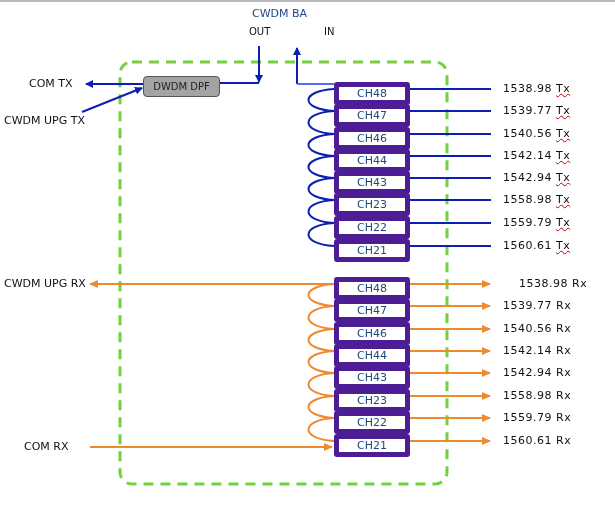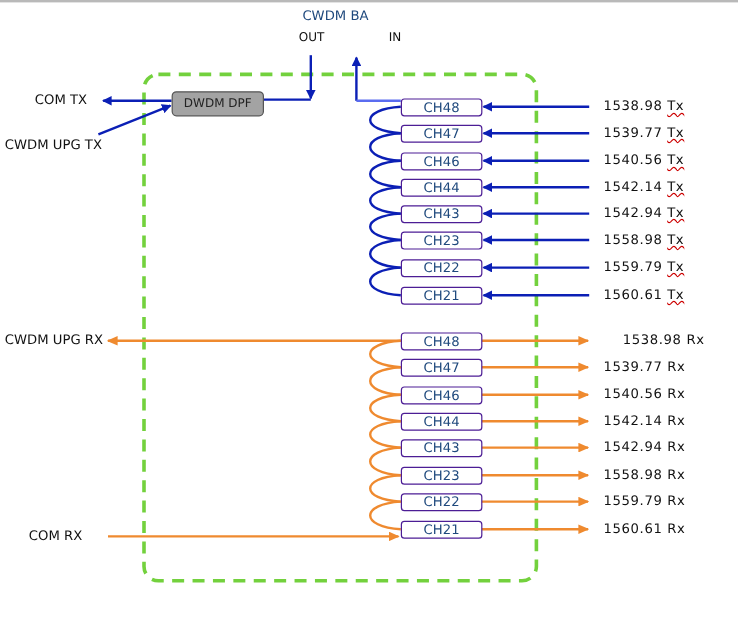--- a/index.html
+++ b/index.html
@@ -2,21 +2,21 @@
 <html><head>
 <meta charset="utf-8">
 <style>
   html, body { margin: 0; padding: 0; background: #ffffff; }
   body { width: 615px; height: 530px; position: relative; overflow: hidden;
          font-family: "DejaVu Sans", sans-serif; }
   .topline { position: absolute; left: 0; top: 0; width: 615px; height: 2px; background: #b9b9b9; }
   svg { position: absolute; left: 0; top: 0; }
   .lbl { position: absolute; font-size: 11px; color: #111; white-space: nowrap; line-height: 12px; }
   .lbl-blue { color: #1f497d; }
-  .chbox { position: absolute; width: 66px; height: 13px; border: 1px solid #4c1d95; border-radius: 3px;
+  .chbox { position: absolute; width: 66px; height: 13px; border: 5px solid #4c1d95; border-radius: 3px;
            background: #fff; font-size: 11px; color: #1f497d; text-align: center; line-height: 13px; }
   .dpf { position: absolute; left: 143px; top: 76px; width: 75px; height: 19px; border: 1px solid #555;
          border-radius: 4px; background: #a3a3a3; font-size: 10px; color: #222; text-align: center; line-height: 19px; }
   .wl { position: absolute; left: 503px; font-size: 11px; color: #111; white-space: nowrap; line-height: 12px; letter-spacing: 0.5px; }
   .suffix-tx { text-decoration: underline wavy #c00; text-decoration-thickness: 1px; }
 </style>
 </head>
 <body>
 
 <div class="topline"></div>

